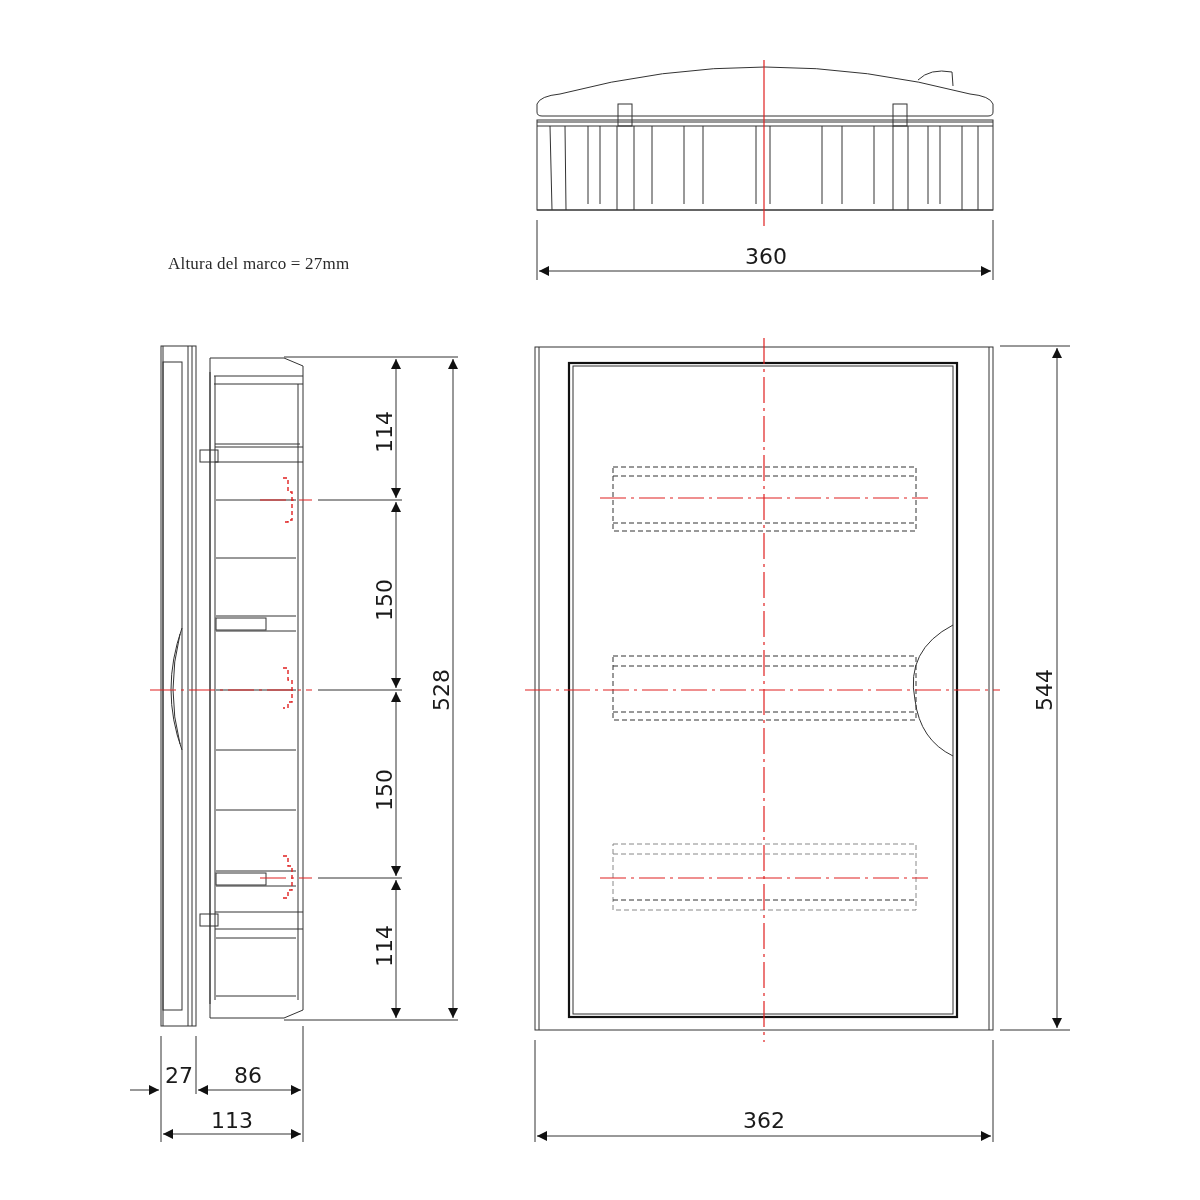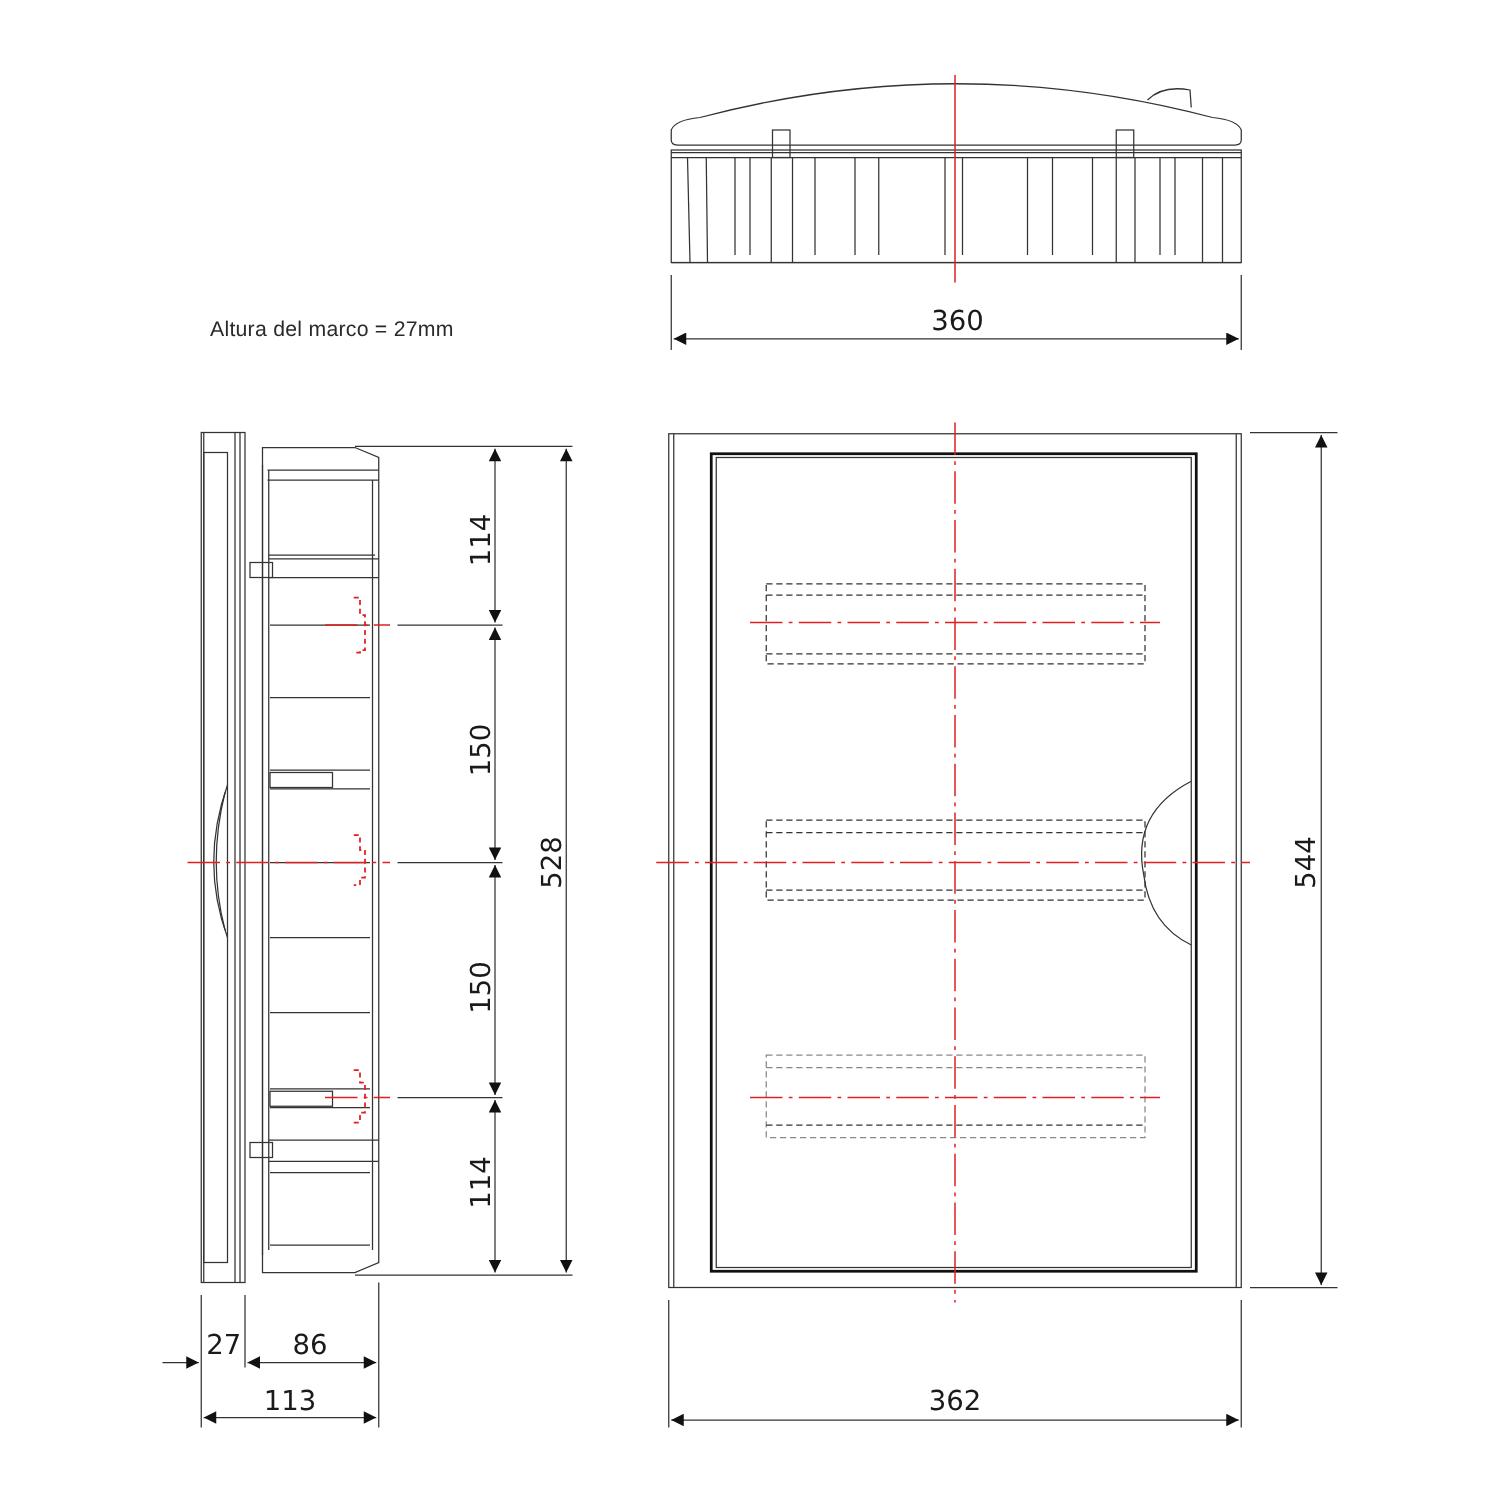--- a/index.html
+++ b/index.html
@@ -1,21 +1,21 @@
 <!DOCTYPE html>
 <html><head>
 <meta charset="utf-8">
 <style>
   html, body { margin: 0; padding: 0; background: #ffffff; }
   body { width: 1200px; height: 1200px; position: relative; overflow: hidden;
          font-family: "DejaVu Sans", sans-serif; }
   svg { position: absolute; left: 0; top: 0; }
   .dimtext { font-family: "DejaVu Sans", sans-serif; font-size: 22px; fill: #1a1a1a; }
   .note { position: absolute; left: 168px; top: 254px; font-size: 17px; color: #2a2a2a;
-          font-family: Liberation Sans, sans-serif; letter-spacing: 0.2px; }
+          font-family: Liberation Serif, serif; letter-spacing: 0.2px; }
   .thin { stroke: #333; stroke-width: 1; fill: none; }
   .thick { stroke: #111; stroke-width: 2.2; fill: none; }
   .red { stroke: #e02020; stroke-width: 1.2; fill: none; stroke-dasharray: 26 5 3 5; }
   .redsolid { stroke: #e02020; stroke-width: 1.2; fill: none; }
   .hidden { stroke: #333; stroke-width: 1; fill: none; stroke-dasharray: 5 3; }
   .hiddenlight { stroke: #888; stroke-width: 1; fill: none; stroke-dasharray: 5 3; }
   .reddash { stroke: #e02020; stroke-width: 1.4; fill: none; stroke-dasharray: 4 3; }
   .arrow { fill: #111; }
 </style>
 </head>

